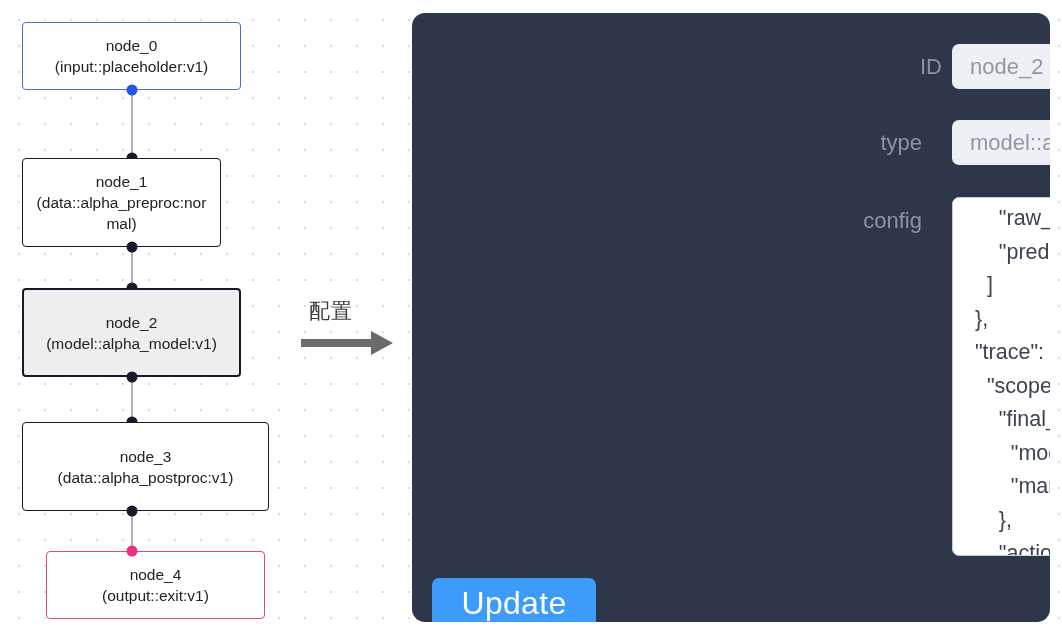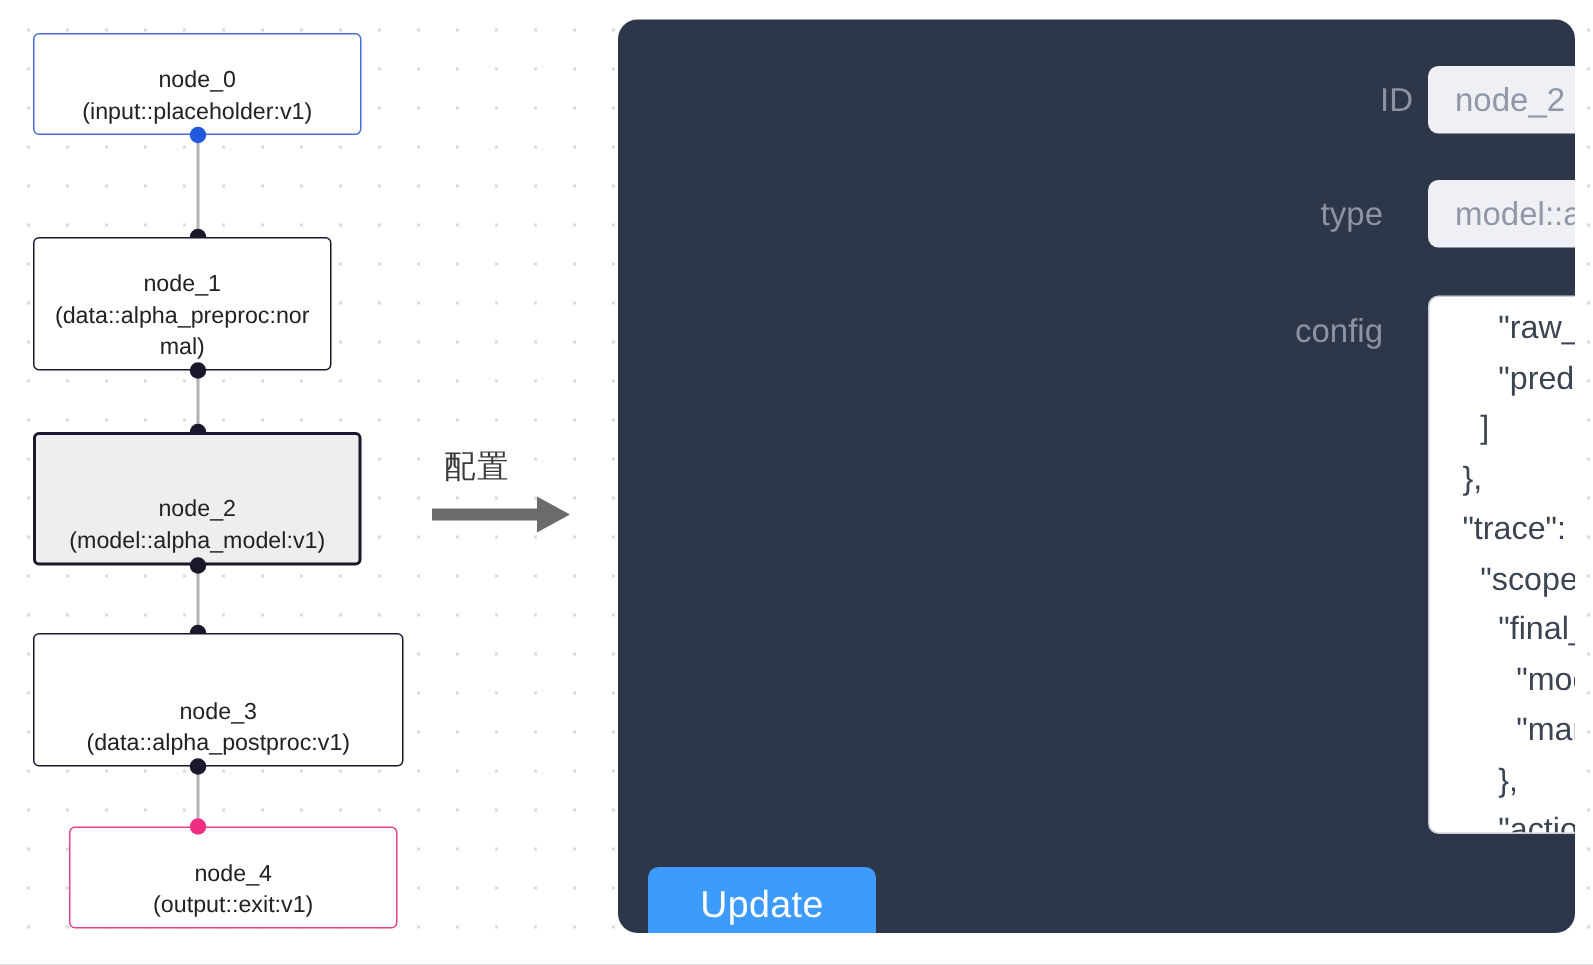--- a/index.html
+++ b/index.html
@@ -61,21 +61,21 @@
   .handle.pink { background: #ef2d82; }
 
   
   .node {
     position: absolute;
     box-sizing: border-box;
     background: #ffffff;
     border: 1px solid #1a192b;
     border-radius: 4px;
     display: flex;
-    align-items: flex-end;
+    align-items: center;
     justify-content: center;
     text-align: center;
     font-size: 15.5px;
     line-height: 21px;
     color: #222222;
     padding: 4px 9px;
     box-shadow: 0 0 0 0 rgba(0,0,0,0);
   }
   .node .lbl { display: block; width: 100%; word-break: break-all; }
   .node.input-node {
@@ -85,21 +85,21 @@
     border: 1.6px solid #e4418c;
   }
   .node.selected {
     background: #eeeeee;
     border: 2px solid #1a192b;
   }
 
   
   #arrow-group {
     position: absolute;
-    left: 288px;
+    left: 301px;
     top: 297px;
     width: 110px;
     height: 62px;
   }
   #arrow-caption {
     position: absolute;
     left: 8px;
     top: 0px;
     font-size: 21px;
     color: #3a3a3a;
@@ -177,27 +177,27 @@
     font-family: "Liberation Sans", sans-serif;
     white-space: pre;
     overflow: hidden;
   }
 
   
   #update-button {
     position: absolute;
     left: 20px;
     top: 565px;
-    width: 152px;
+    width: 164px;
     height: 50px;
     background: #3d9bfb;
     border: none;
     border-radius: 7px;
     color: #ffffff;
-    font-size: 25px;
+    font-size: 32px;
     font-family: "Liberation Sans", sans-serif;
     letter-spacing: 0.3px;
     cursor: pointer;
     display: flex;
     align-items: center;
     justify-content: center;
   }
 </style>
 </head>
 <body>

